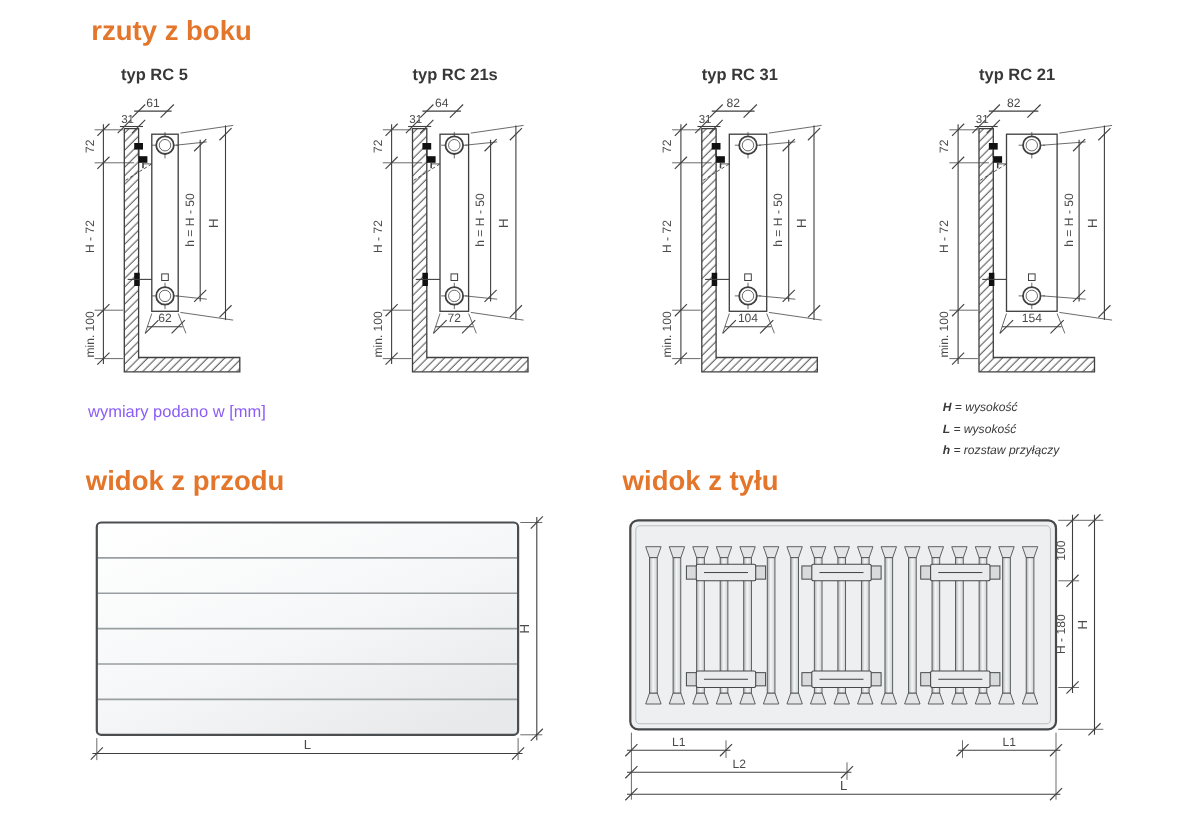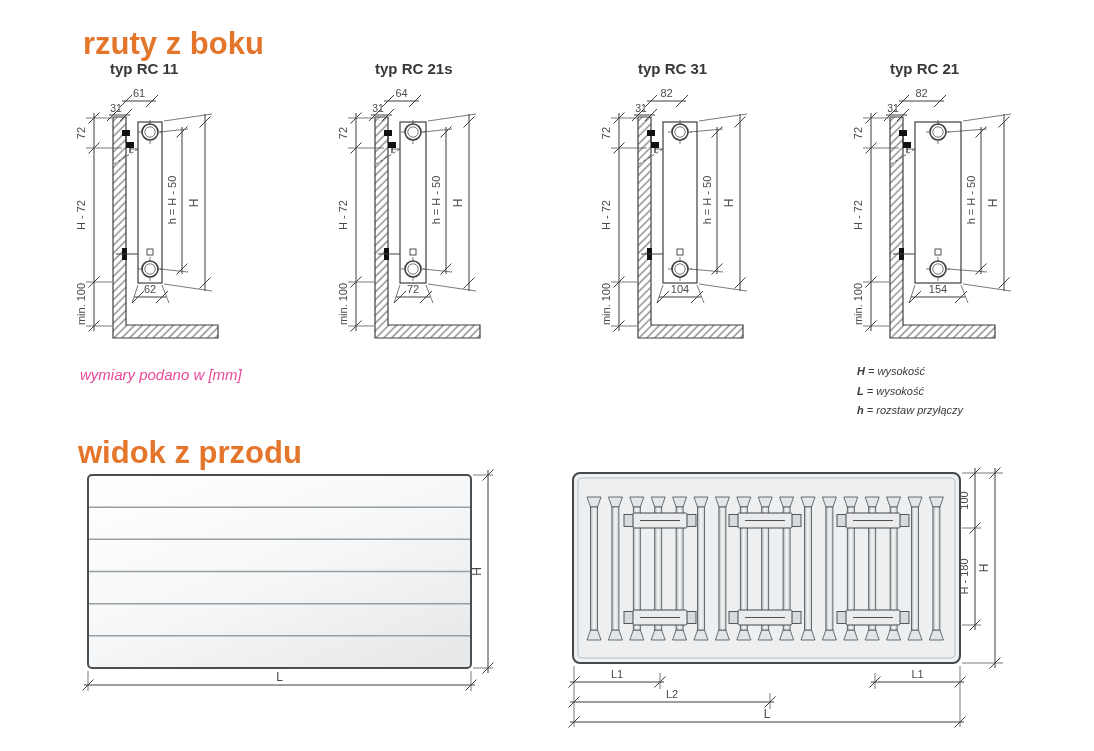--- a/index.html
+++ b/index.html
@@ -1,33 +1,33 @@
 <!DOCTYPE html>
 <html><head>
 <meta charset="utf-8">
 <style>
   html,body{margin:0;padding:0;background:#fff;}
   .page{position:relative;width:1094px;height:751px;background:#ffffff;overflow:hidden;
         font-family:"Liberation Sans",sans-serif;color:#3a3a3a;}
-  .h1{position:absolute;font-size:31px;font-weight:bold;color:#e4762c;letter-spacing:0px;margin-top:12px;}
+  .h1{position:absolute;font-size:25px;font-weight:bold;color:#e4762c;letter-spacing:0px;}
   .type-label{position:absolute;font-size:15px;font-weight:bold;color:#383838;}
-  .note{position:absolute;font-size:15px;color:#ec4899;font-style:italic;}
+  .note{position:absolute;font-size:15px;color:#8b5cf6;}
   .legend{position:absolute;font-size:11px;color:#3a3a3a;font-style:italic;line-height:19.5px;}
   .legend .sym{font-weight:bold;margin-right:3px;}
   svg{position:absolute;overflow:visible;}
   svg text{font-family:"Liberation Sans",sans-serif;fill:#4a4a4a;}
 </style>
 </head>
 <body>
 
 <div class="page">
 
   <div class="h1" style="left:83px;top:14px;">rzuty z boku</div>
 
-  <div class="type-label" style="left:110px;top:60px;">typ RC 11</div>
+  <div class="type-label" style="left:110px;top:60px;">typ RC 5</div>
   <div class="type-label" style="left:375px;top:60px;text-align:center;">typ RC 21s</div>
   <div class="type-label" style="left:638px;top:60px;">typ RC 31</div>
   <div class="type-label" style="left:890px;top:60px;">typ RC 21</div>
 
   <svg class="side-svg" id="side-0" style="left:70px;top:85px;" width="250" height="272" viewBox="0 0 250 272">
       <defs>
         <pattern id="hatch0" width="5.5" height="5.5" patternUnits="userSpaceOnUse" patternTransform="rotate(45)">
           <line x1="1" y1="0" x2="1" y2="5.5" stroke="#5c5c5c" stroke-width="1"></line>
         </pattern>
       </defs>
@@ -284,20 +284,21 @@
 
   <div class="note" style="left:80px;top:366px;">wymiary podano w [mm]</div>
 
   <div class="legend" style="left:857px;top:362px;">
     <div><span class="sym">H</span><span>= wysokość</span></div>
     <div><span class="sym">L</span><span>= wysokość</span></div>
     <div><span class="sym">h</span><span>= rozstaw przyłączy</span></div>
   </div>
 
   <div class="h1" style="left:78px;top:423px;">widok z przodu</div>
+  <div class="h1" style="left:566px;top:423px;">widok z tyłu</div>
 
   <svg id="front-svg" style="left:60px;top:455px;" width="450" height="245" viewBox="0 0 450 245">
       <defs>
         <linearGradient id="slatGrad" x1="0" y1="0" x2="0.8" y2="1">
           <stop offset="0%" stop-color="#ffffff"></stop>
           <stop offset="55%" stop-color="#f6f7f8"></stop>
           <stop offset="100%" stop-color="#e7e9ea"></stop>
         </linearGradient>
       </defs>
       <rect x="28" y="20" width="383" height="193" rx="4" fill="url(#slatGrad)"></rect>

